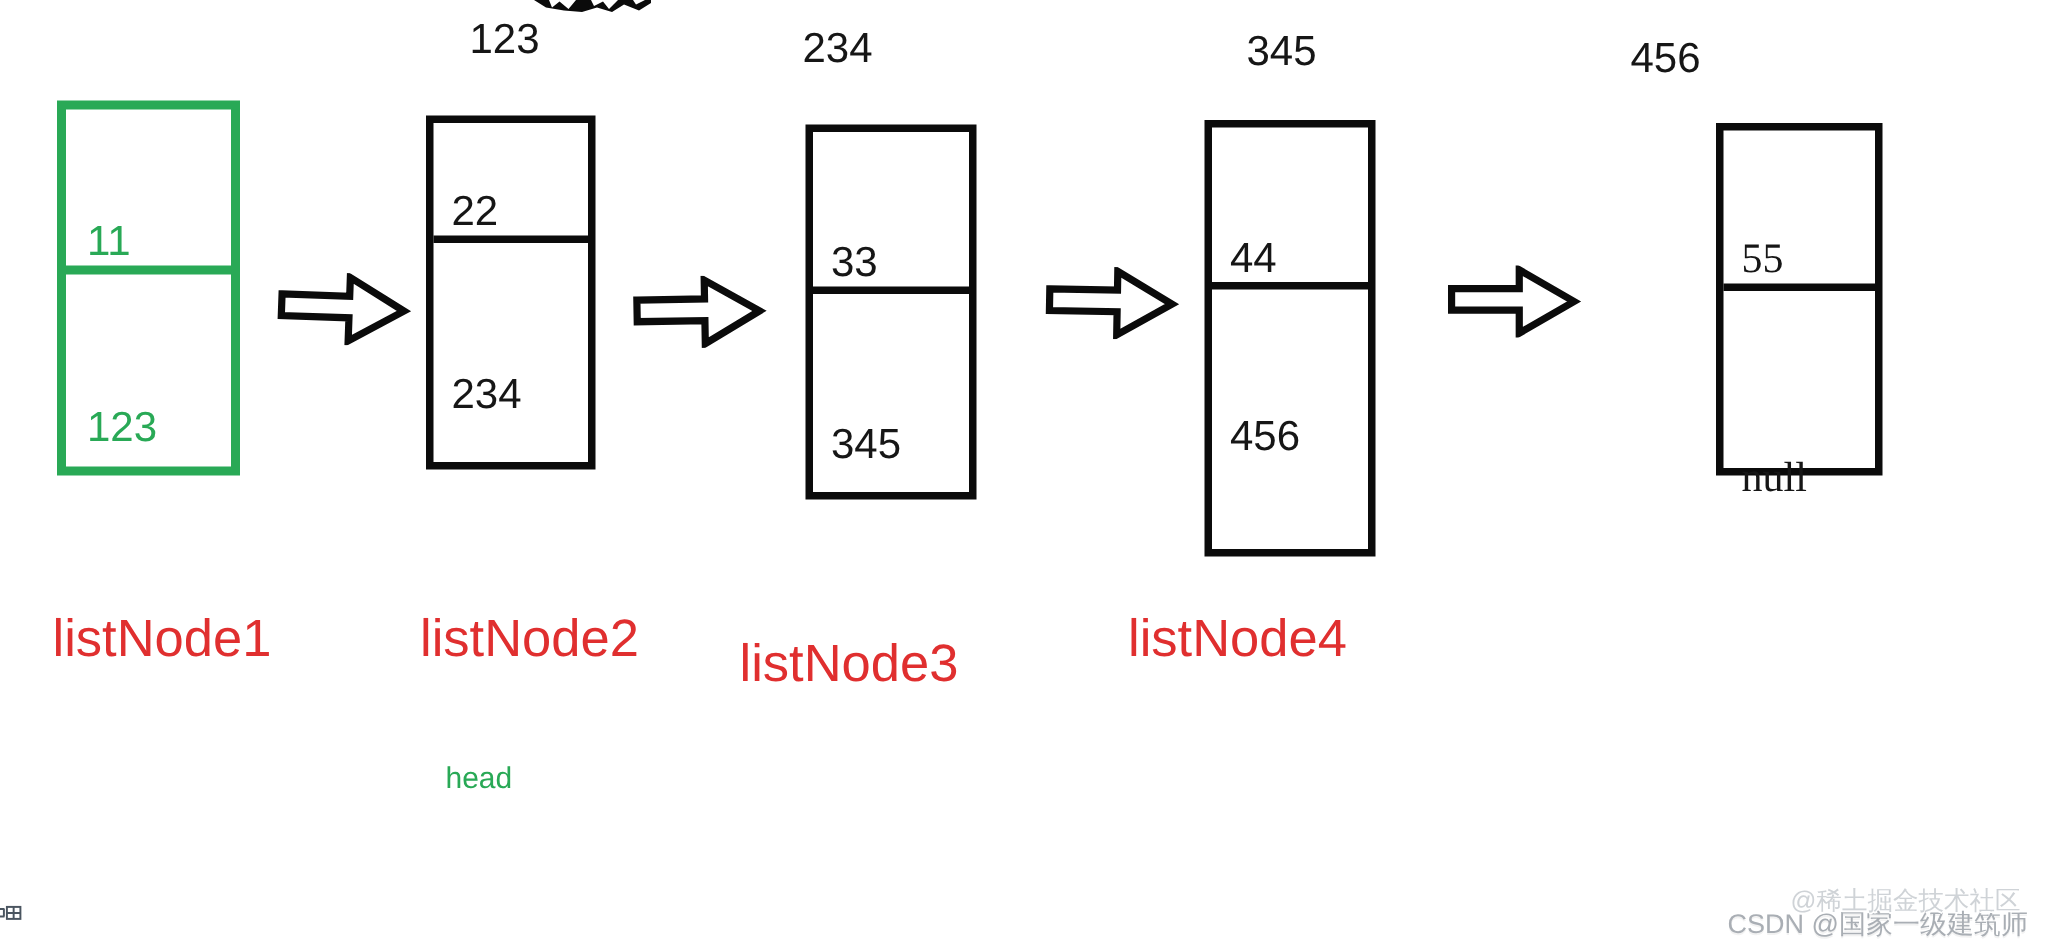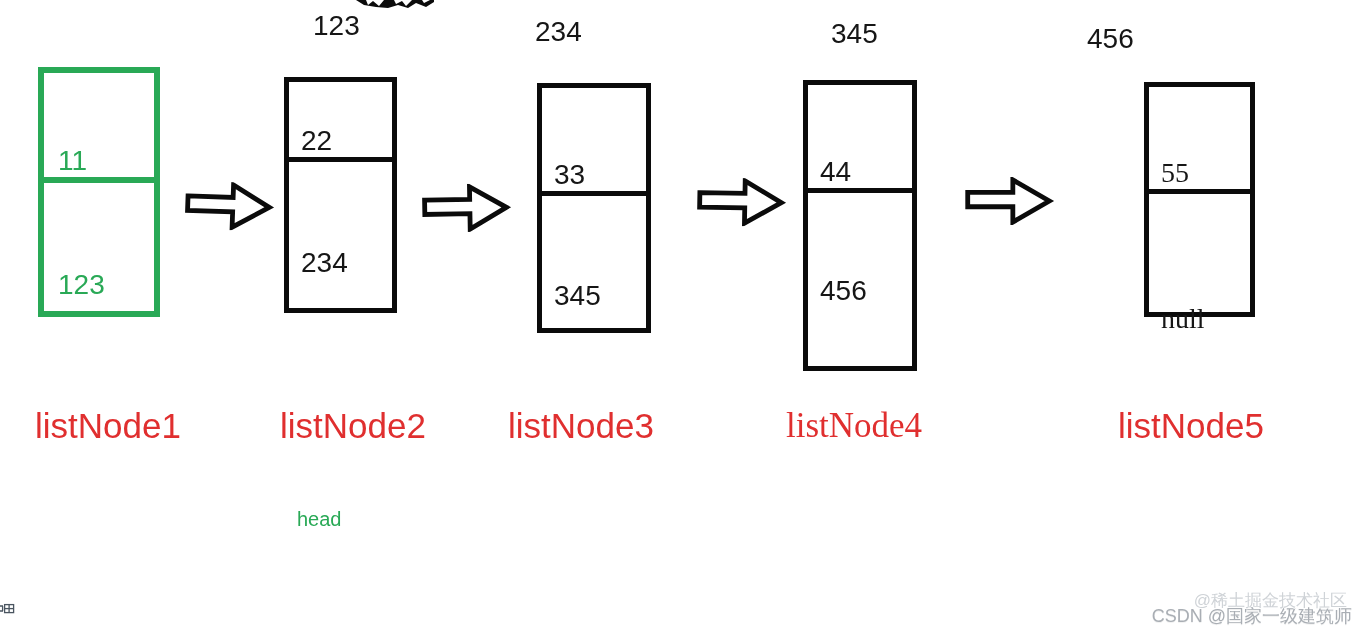--- a/index.html
+++ b/index.html
@@ -35,21 +35,21 @@
   .a4{left:831px;top:18px;}
   .a5{left:1087px;top:23px;}
   
   .arrow{position:absolute;width:92px;height:48px;}
   .ar1{left:183px;top:182px;transform:rotate(2deg);}
   .ar2{left:420px;top:184px;transform:rotate(-1deg);}
   .ar3{left:695px;top:178px;transform:rotate(1deg);}
   .ar4{left:963px;top:177px;}
   
   .nodelabel{position:absolute;top:406px;font-size:35px;color:var(--label-red);}
-  .l1{left:35px;} .l2{left:280px;} .l3{left:508px;} .l4{left:786px;font-family:Liberation Serif, serif;} .l5{left:1118px;}
+  .l1{left:35px;} .l2{left:280px;} .l3{left:493px;margin-top:17px;} .l4{left:752px;} .l5{left:1118px;}
   
   .head{position:absolute;left:297px;top:508px;font-size:20px;color:var(--highlight-green);}
   
   .scribble{position:absolute;left:356px;top:0;width:78px;height:9px;}
   
   .corner{position:absolute;left:0;top:603px;width:15px;height:12px;}
   
   .wm{position:absolute;white-space:nowrap;}
   .wm1{right:19px;top:589px;font-size:17px;color:#cfd3d7;text-shadow:0 1px 0 #ffffff;}
   .wm2{right:14px;top:604px;font-size:18px;color:#a9aeb4;text-shadow:0 1px 0 #f2f2f2;}
@@ -123,21 +123,20 @@
     <path d="M3,16 L50,16 L50,3 L88,25 L50,47 L50,31 L3,31 Z" fill="#ffffff" stroke="#0b0b0b" stroke-width="5" stroke-linejoin="miter"></path>
   </svg>
   <svg class="arrow ar4" viewBox="0 0 92 50">
     <path d="M3,16 L50,16 L50,3 L88,25 L50,47 L50,31 L3,31 Z" fill="#ffffff" stroke="#0b0b0b" stroke-width="5" stroke-linejoin="miter"></path>
   </svg>
 
   <div class="nodelabel l1">listNode1</div>
   <div class="nodelabel l2">listNode2</div>
   <div class="nodelabel l3">listNode3</div>
   <div class="nodelabel l4">listNode4</div>
-  <div class="nodelabel l5">listNode5</div>
 
   <div class="head">head</div>
 
   <svg class="corner" viewBox="0 0 15 12">
     <g stroke="#4a5560" stroke-width="1.3" fill="none">
       <rect x="4.6" y="1.6" width="9" height="8"></rect>
       <line x1="9.1" y1="1.6" x2="9.1" y2="9.6"></line>
       <line x1="4.6" y1="5.6" x2="13.6" y2="5.6"></line>
       <path d="M0,3 h3 M0,8 h3 M2.6,3 v5"></path>
     </g>

